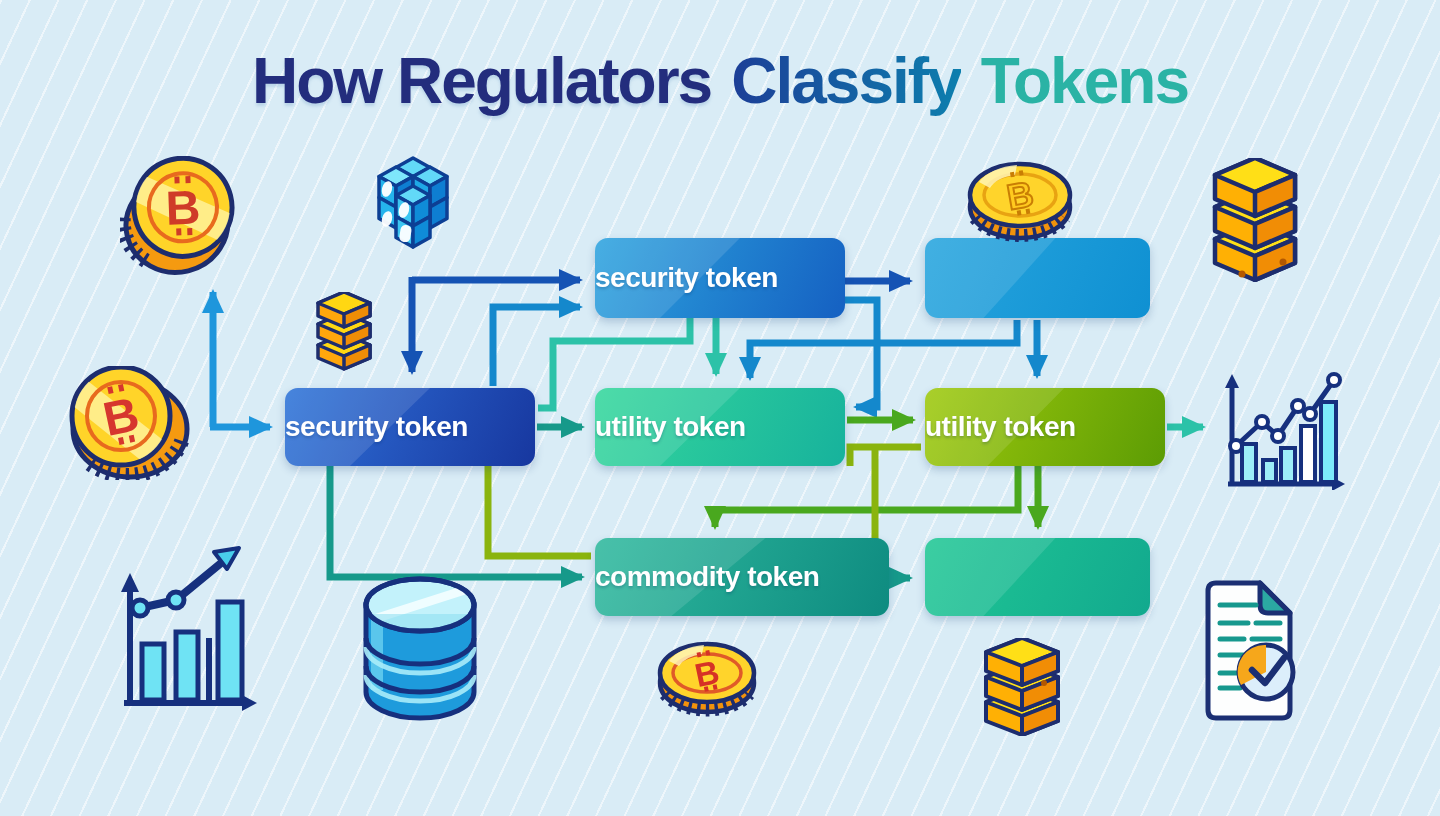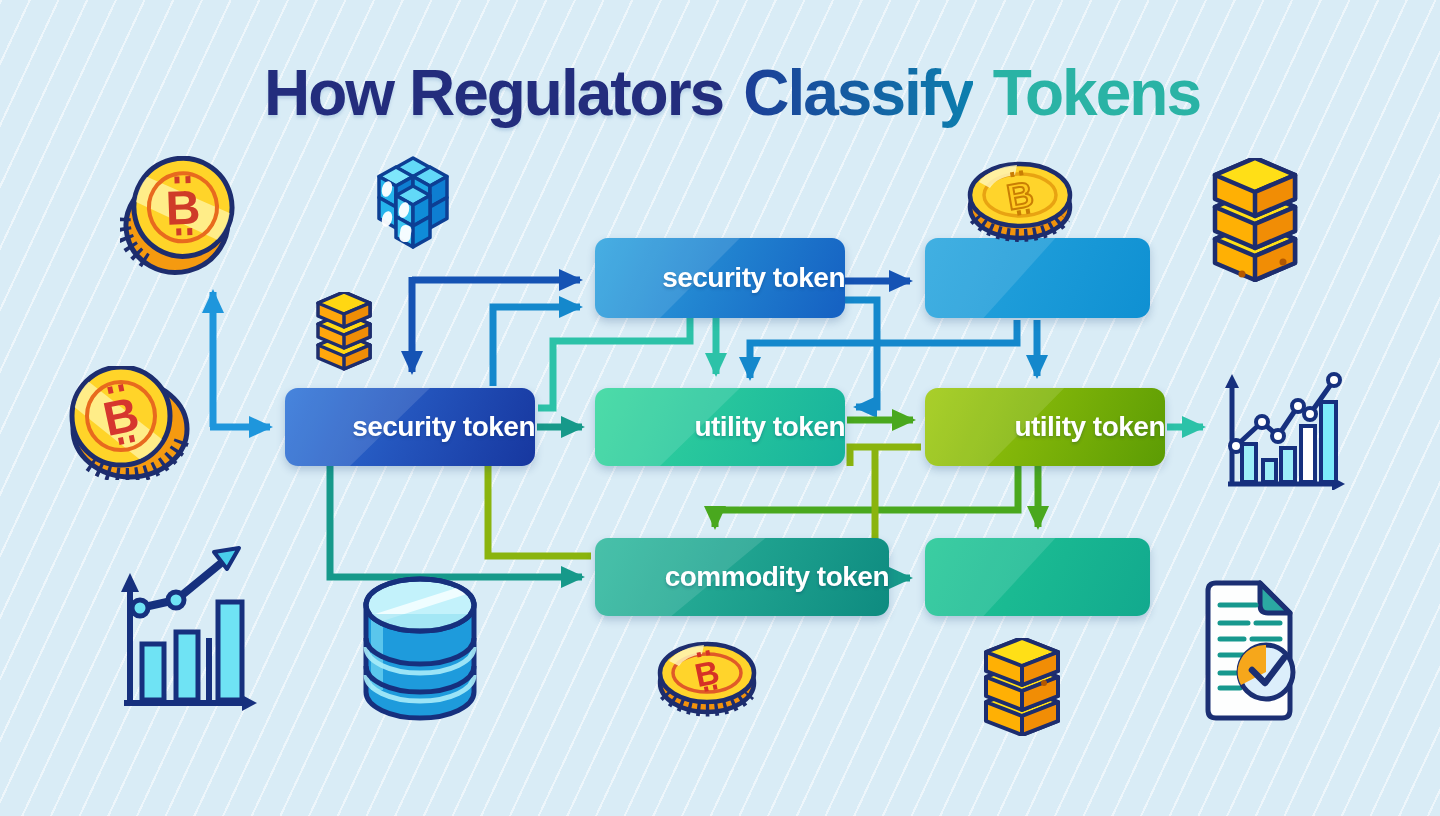--- a/index.html
+++ b/index.html
@@ -7,30 +7,30 @@
     position:relative;width:1440px;height:816px;overflow:hidden;
     background-color:#d9ecf6;
     background-image:repeating-linear-gradient(115deg,
       rgba(255,255,255,.55) 0px, rgba(255,255,255,.55) 2px,
       rgba(255,255,255,0) 2px, rgba(255,255,255,0) 26px);
     font-family:"Liberation Sans","DejaVu Sans",sans-serif;
   }
   .title{
     position:absolute;top:44px;left:50%;transform:translateX(-50%);
     white-space:nowrap;font-size:64px;font-weight:bold;letter-spacing:-2px;
-    margin:12px;text-shadow:0 3px 3px rgba(130,170,205,.35);
+    margin:0;text-shadow:0 3px 3px rgba(130,170,205,.35);
   }
   .title span{margin:0 10px;}
   .t1{color:#232d7d;}
   .t2{background:linear-gradient(90deg,#1c3e97,#0d7fae);
       -webkit-background-clip:text;background-clip:text;color:transparent;
       text-shadow:none;}
   .t3{color:#2ab3a5;text-shadow:none;}
   .node{
-    position:absolute;border-radius:13px;display:flex;align-items:center;justify-content:flex-end;
+    position:absolute;border-radius:13px;display:flex;align-items:center;justify-content:flex-start;
     color:#fff;font-size:28px;font-weight:bold;letter-spacing:-.5px;
     box-shadow:0 4px 8px rgba(20,60,120,.22);z-index:3;overflow:hidden;
   }
   .node::after{
     content:"";position:absolute;inset:0;
     background:rgba(255,255,255,.12);
     clip-path:polygon(0 0,58% 0,26% 100%,0 100%);
   }
   .node span{position:relative;z-index:1;text-shadow:0 2px 3px rgba(0,40,90,.25);}
   #node-top-security  {left:595px;top:238px;width:250px;height:80px;background:linear-gradient(115deg,#2ea4df,#2183d0 48%,#1560c2);}

